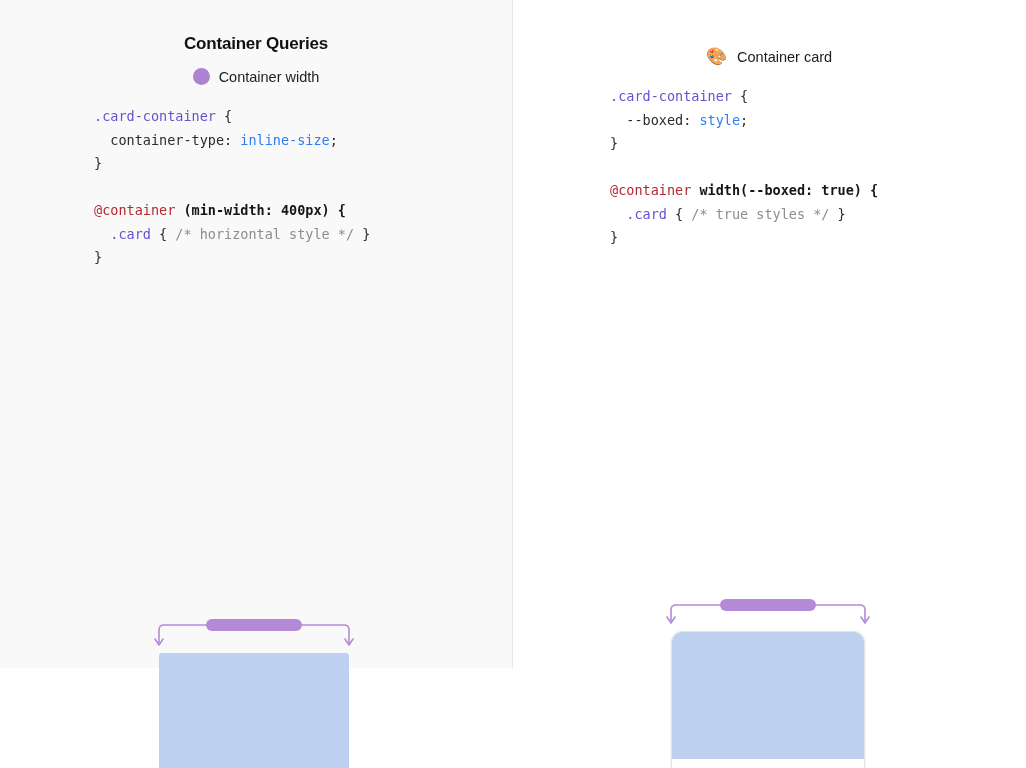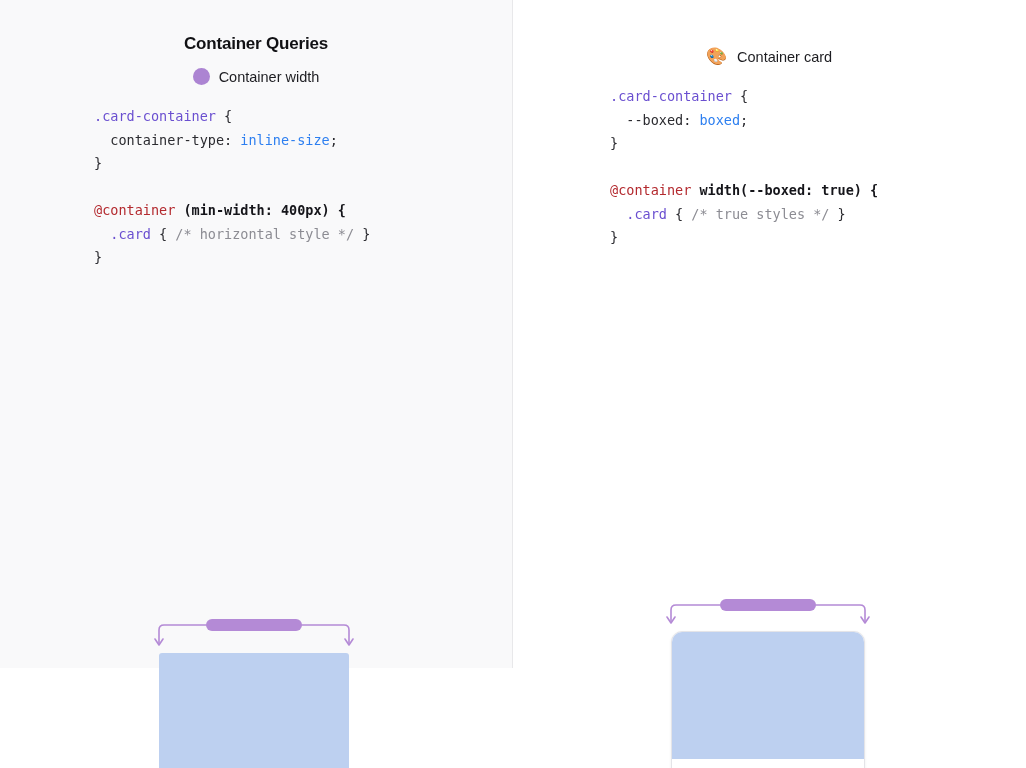--- a/index.html
+++ b/index.html
@@ -185,21 +185,21 @@
   <section class="panel panel-right">
 
     <header class="panel-header">
       <div class="legend">
         <span class="legend-emoji">🎨</span>
         <span class="legend-label">Container card</span>
       </div>
     </header>
 
     <div class="code"><span class="tok-sel">.card-container</span><span class="tok-pun"> {</span>
-<span class="tok-prop">  --boxed</span><span class="tok-pun">: </span><span class="tok-val">boxed</span><span class="tok-pun">;</span>
+<span class="tok-prop">  --boxed</span><span class="tok-pun">: </span><span class="tok-val">style</span><span class="tok-pun">;</span>
 <span class="tok-pun">}</span><span class="blank"></span><span class="tok-at">@container</span><span class="tok-bold"> width(--boxed: true) {</span>
 <span class="tok-sel">  .card</span><span class="tok-pun"> { </span><span class="tok-cmt">/* true styles */</span><span class="tok-pun"> }</span>
 <span class="tok-pun">}</span></div>
 
     <div class="diagrams">
 
       <div class="diagram">
         <div class="bracket">
           <svg width="513" height="768" style="position:absolute;left:0;top:0;pointer-events:none;">
             <path d="M 207 355 L 163 355 Q 158 355 158 360 L 158 371" fill="none" stroke="#b48ad6" stroke-width="1.6" stroke-linecap="round"></path>

